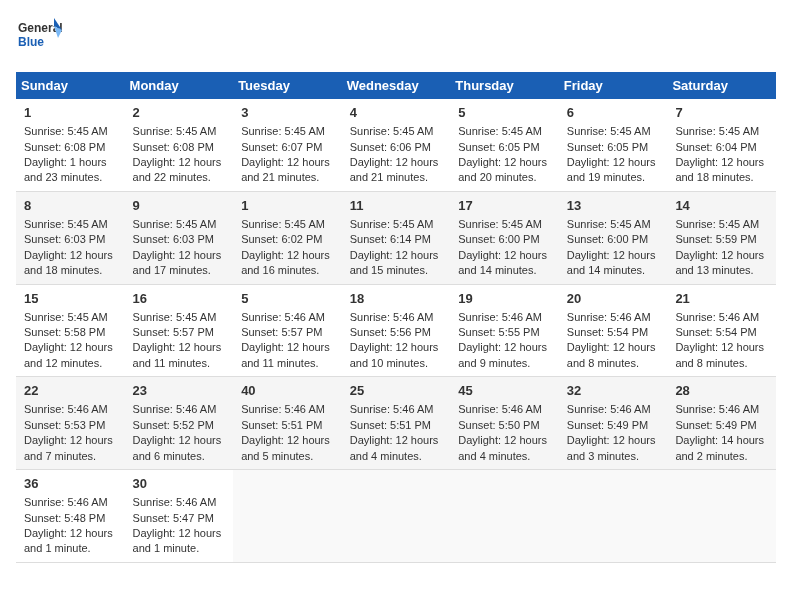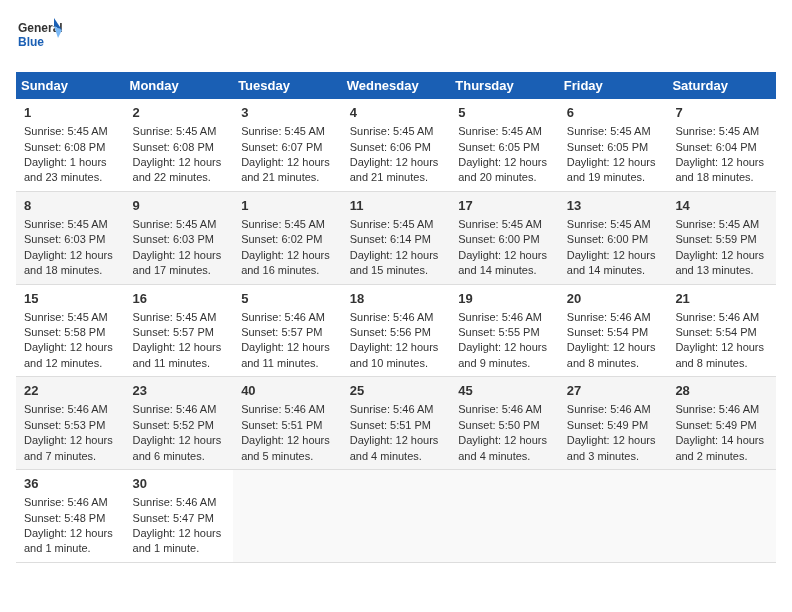--- a/index.html
+++ b/index.html
@@ -130,21 +130,21 @@
         <td><span class="day-num">19</span><span>Sunrise: 5:46 AM</span><br><span>Sunset: 5:55 PM</span><br><span>Daylight: 12 hours and 9 minutes.</span></td>
         <td><span class="day-num">20</span><span>Sunrise: 5:46 AM</span><br><span>Sunset: 5:54 PM</span><br><span>Daylight: 12 hours and 8 minutes.</span></td>
         <td><span class="day-num">21</span><span>Sunrise: 5:46 AM</span><br><span>Sunset: 5:54 PM</span><br><span>Daylight: 12 hours and 8 minutes.</span></td>
       </tr>
       <tr>
         <td><span class="day-num">22</span><span>Sunrise: 5:46 AM</span><br><span>Sunset: 5:53 PM</span><br><span>Daylight: 12 hours and 7 minutes.</span></td>
         <td><span class="day-num">23</span><span>Sunrise: 5:46 AM</span><br><span>Sunset: 5:52 PM</span><br><span>Daylight: 12 hours and 6 minutes.</span></td>
         <td><span class="day-num">40</span><span>Sunrise: 5:46 AM</span><br><span>Sunset: 5:51 PM</span><br><span>Daylight: 12 hours and 5 minutes.</span></td>
         <td><span class="day-num">25</span><span>Sunrise: 5:46 AM</span><br><span>Sunset: 5:51 PM</span><br><span>Daylight: 12 hours and 4 minutes.</span></td>
         <td><span class="day-num">45</span><span>Sunrise: 5:46 AM</span><br><span>Sunset: 5:50 PM</span><br><span>Daylight: 12 hours and 4 minutes.</span></td>
-        <td><span class="day-num">27</span><span>Sunrise: 5:46 AM</span><br><span>Sunset: 5:49 PM</span><br><span>Daylight: 12 hours and 3 minutes.</span></td>
+        <td><span class="day-num">32</span><span>Sunrise: 5:46 AM</span><br><span>Sunset: 5:49 PM</span><br><span>Daylight: 12 hours and 3 minutes.</span></td>
         <td><span class="day-num">28</span><span>Sunrise: 5:46 AM</span><br><span>Sunset: 5:49 PM</span><br><span>Daylight: 14 hours and 2 minutes.</span></td>
       </tr>
       <tr>
         <td><span class="day-num">36</span><span>Sunrise: 5:46 AM</span><br><span>Sunset: 5:48 PM</span><br><span>Daylight: 12 hours and 1 minute.</span></td>
         <td><span class="day-num">30</span><span>Sunrise: 5:46 AM</span><br><span>Sunset: 5:47 PM</span><br><span>Daylight: 12 hours and 1 minute.</span></td>
         <td class="empty-cell"></td>
         <td class="empty-cell"></td>
         <td class="empty-cell"></td>
         <td class="empty-cell"></td>
         <td class="empty-cell"></td>

